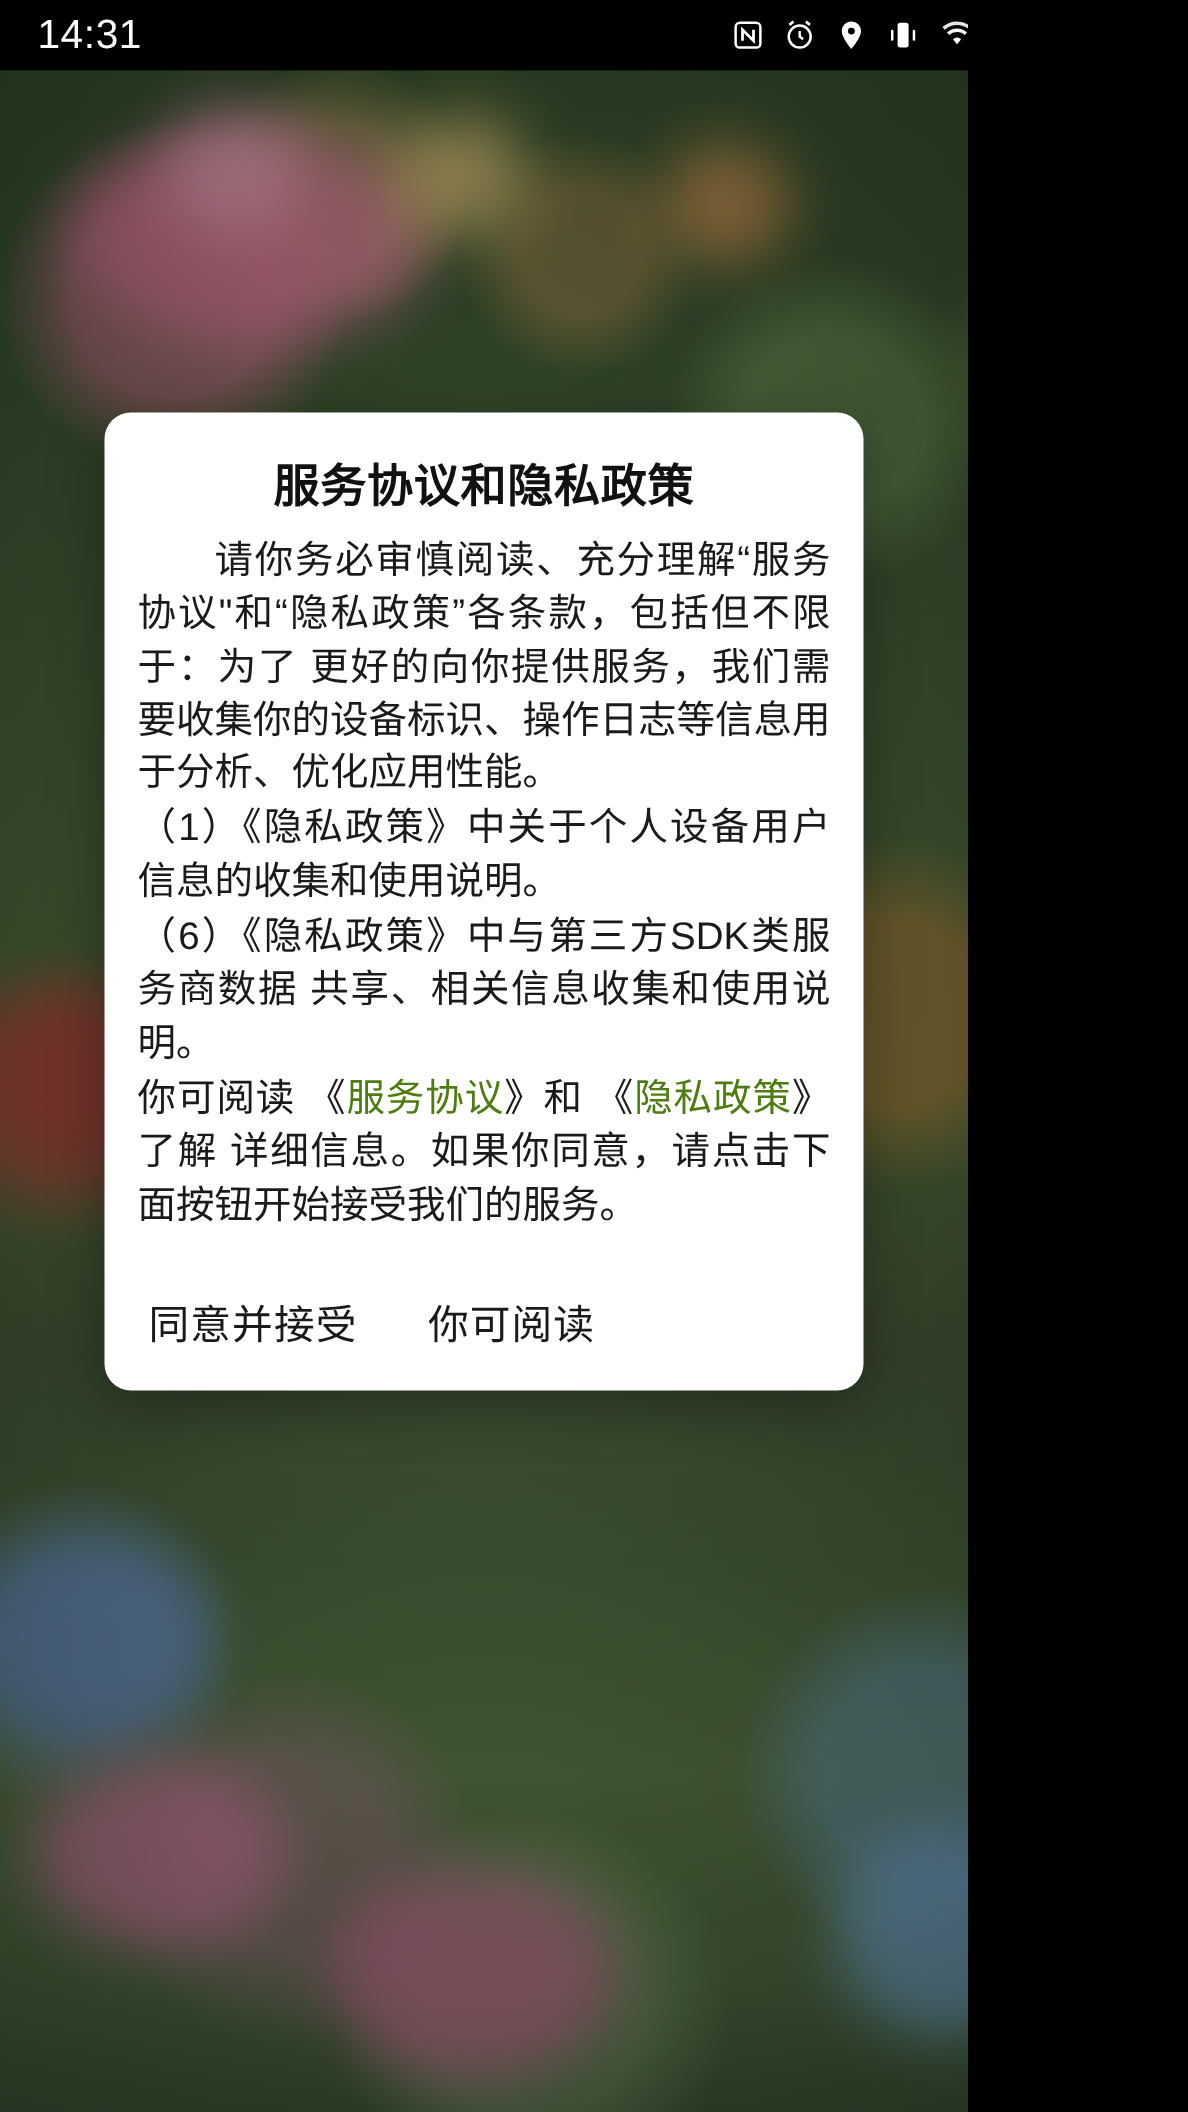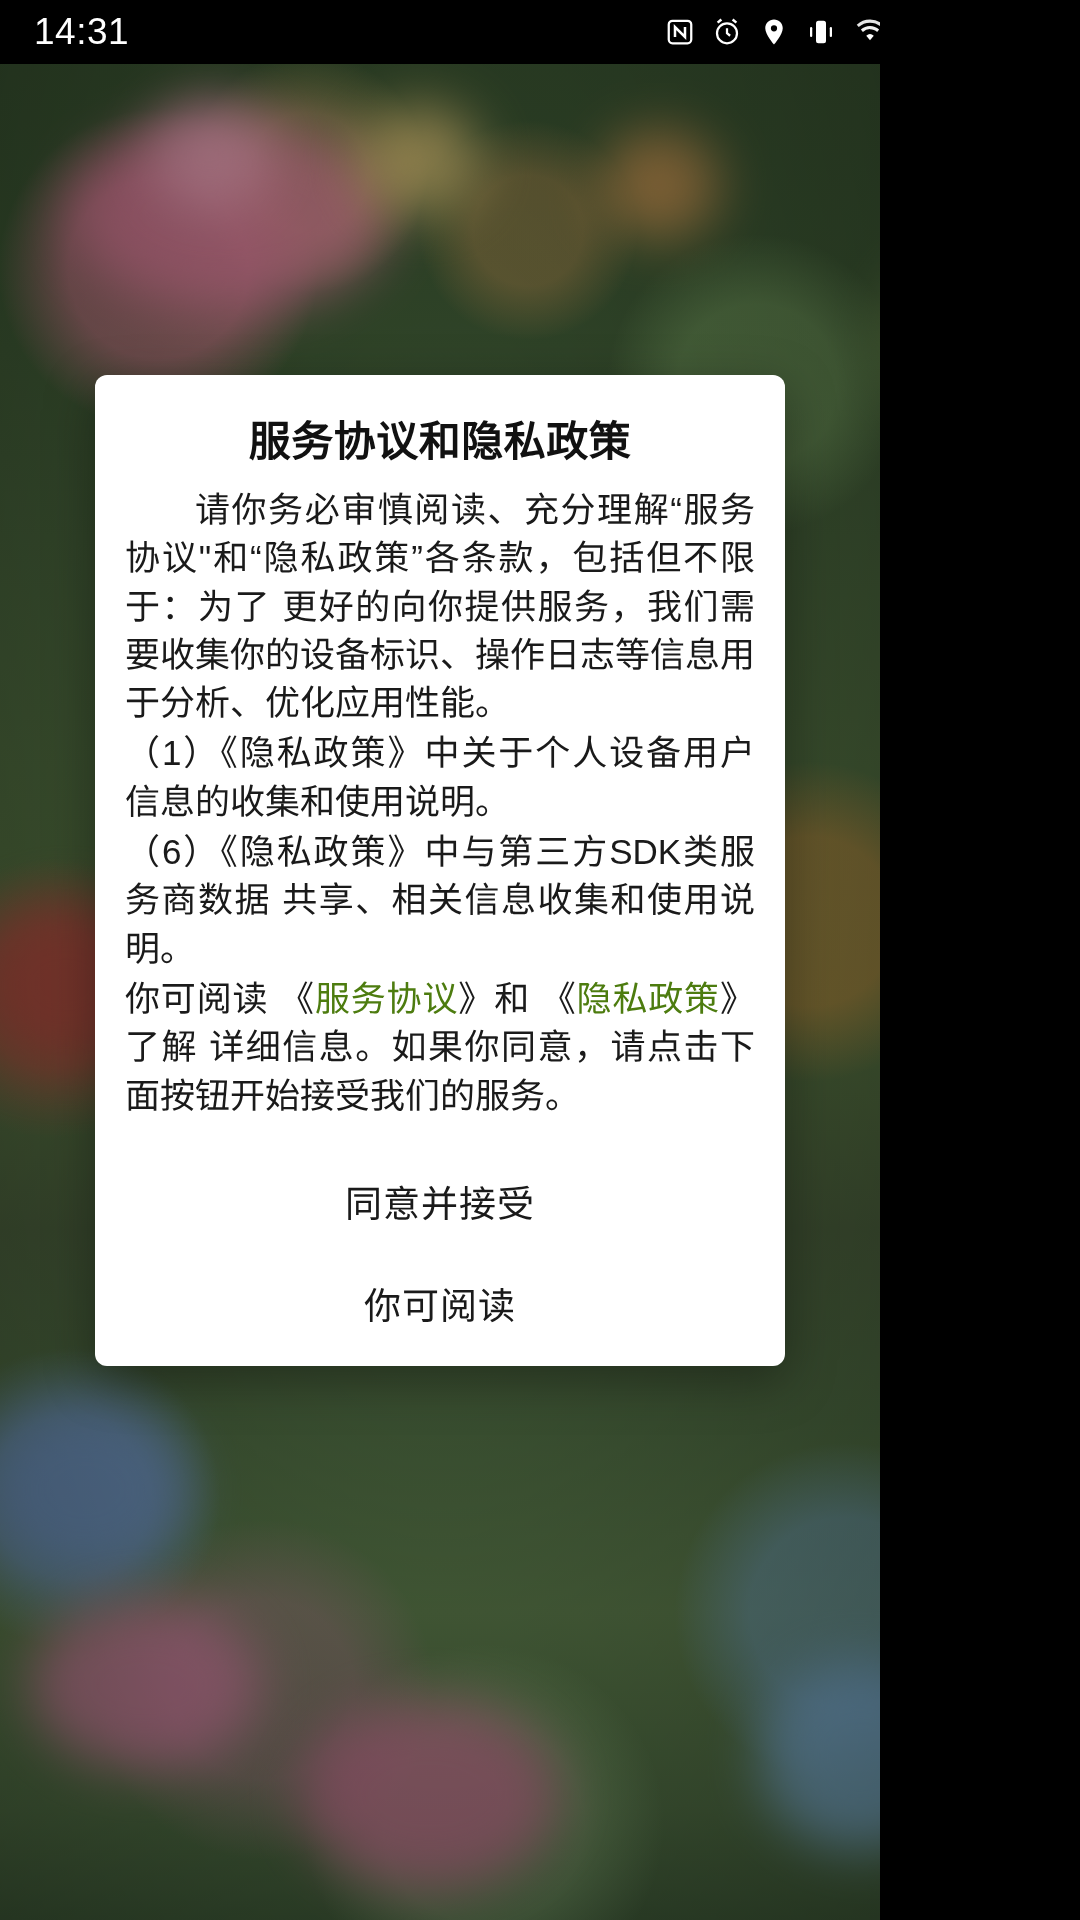--- a/index.html
+++ b/index.html
@@ -107,21 +107,21 @@
     text-decoration: underline;
   }
 
   
   .dialog {
     position: absolute;
     left: 95px;
     top: 375px;
     width: 690px;
     background: #ffffff;
-    border-radius: 12px;
+    border-radius: 24px;
     box-shadow: 0 14px 50px rgba(0,0,0,0.35);
     padding: 26px 30px 34px 30px;
     box-sizing: border-box;
     z-index: 40;
   }
 
   .dialog-title {
     text-align: center;
     font-size: 42px;
     font-weight: bold;
@@ -143,21 +143,20 @@
   .para.indent { text-indent: 70px; }
 
   .link {
     color: #4d7c0f;
     text-decoration: none;
   }
 
   .actions {
     margin-top: 52px;
     display: flex;
-    flex-direction: column;
     align-items: center;
     gap: 44px;
   }
   .action-btn {
     font-size: 37px;
     color: #1a1a1a;
     background: transparent;
     border: none;
     padding: 2px 10px;
     font-family: "Liberation Sans", "DejaVu Sans", sans-serif;

